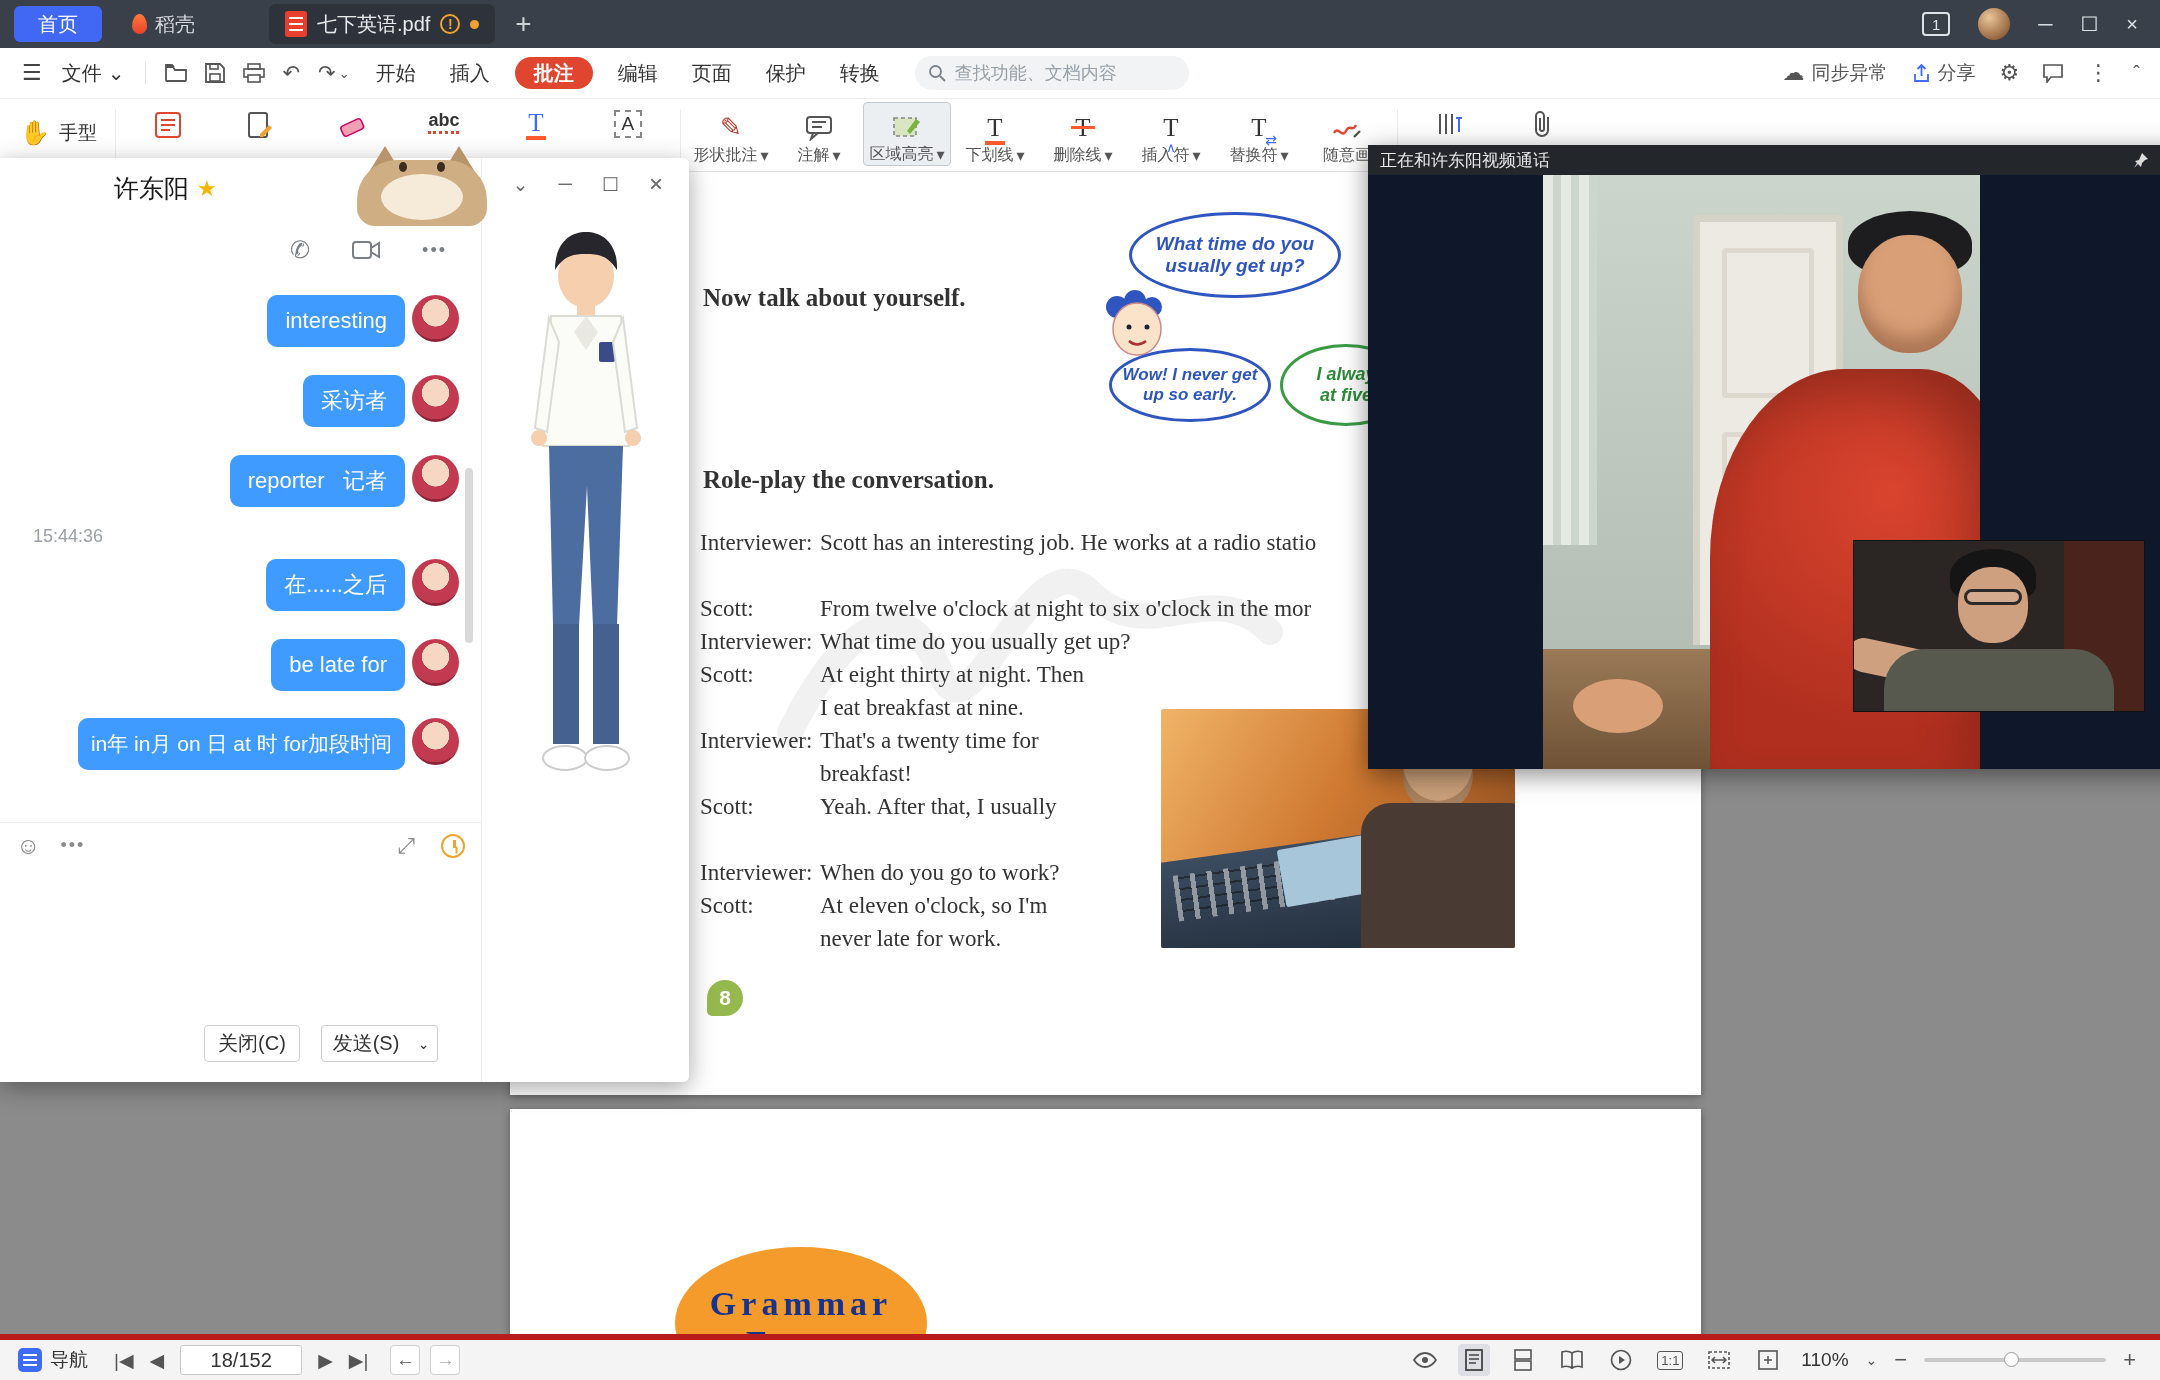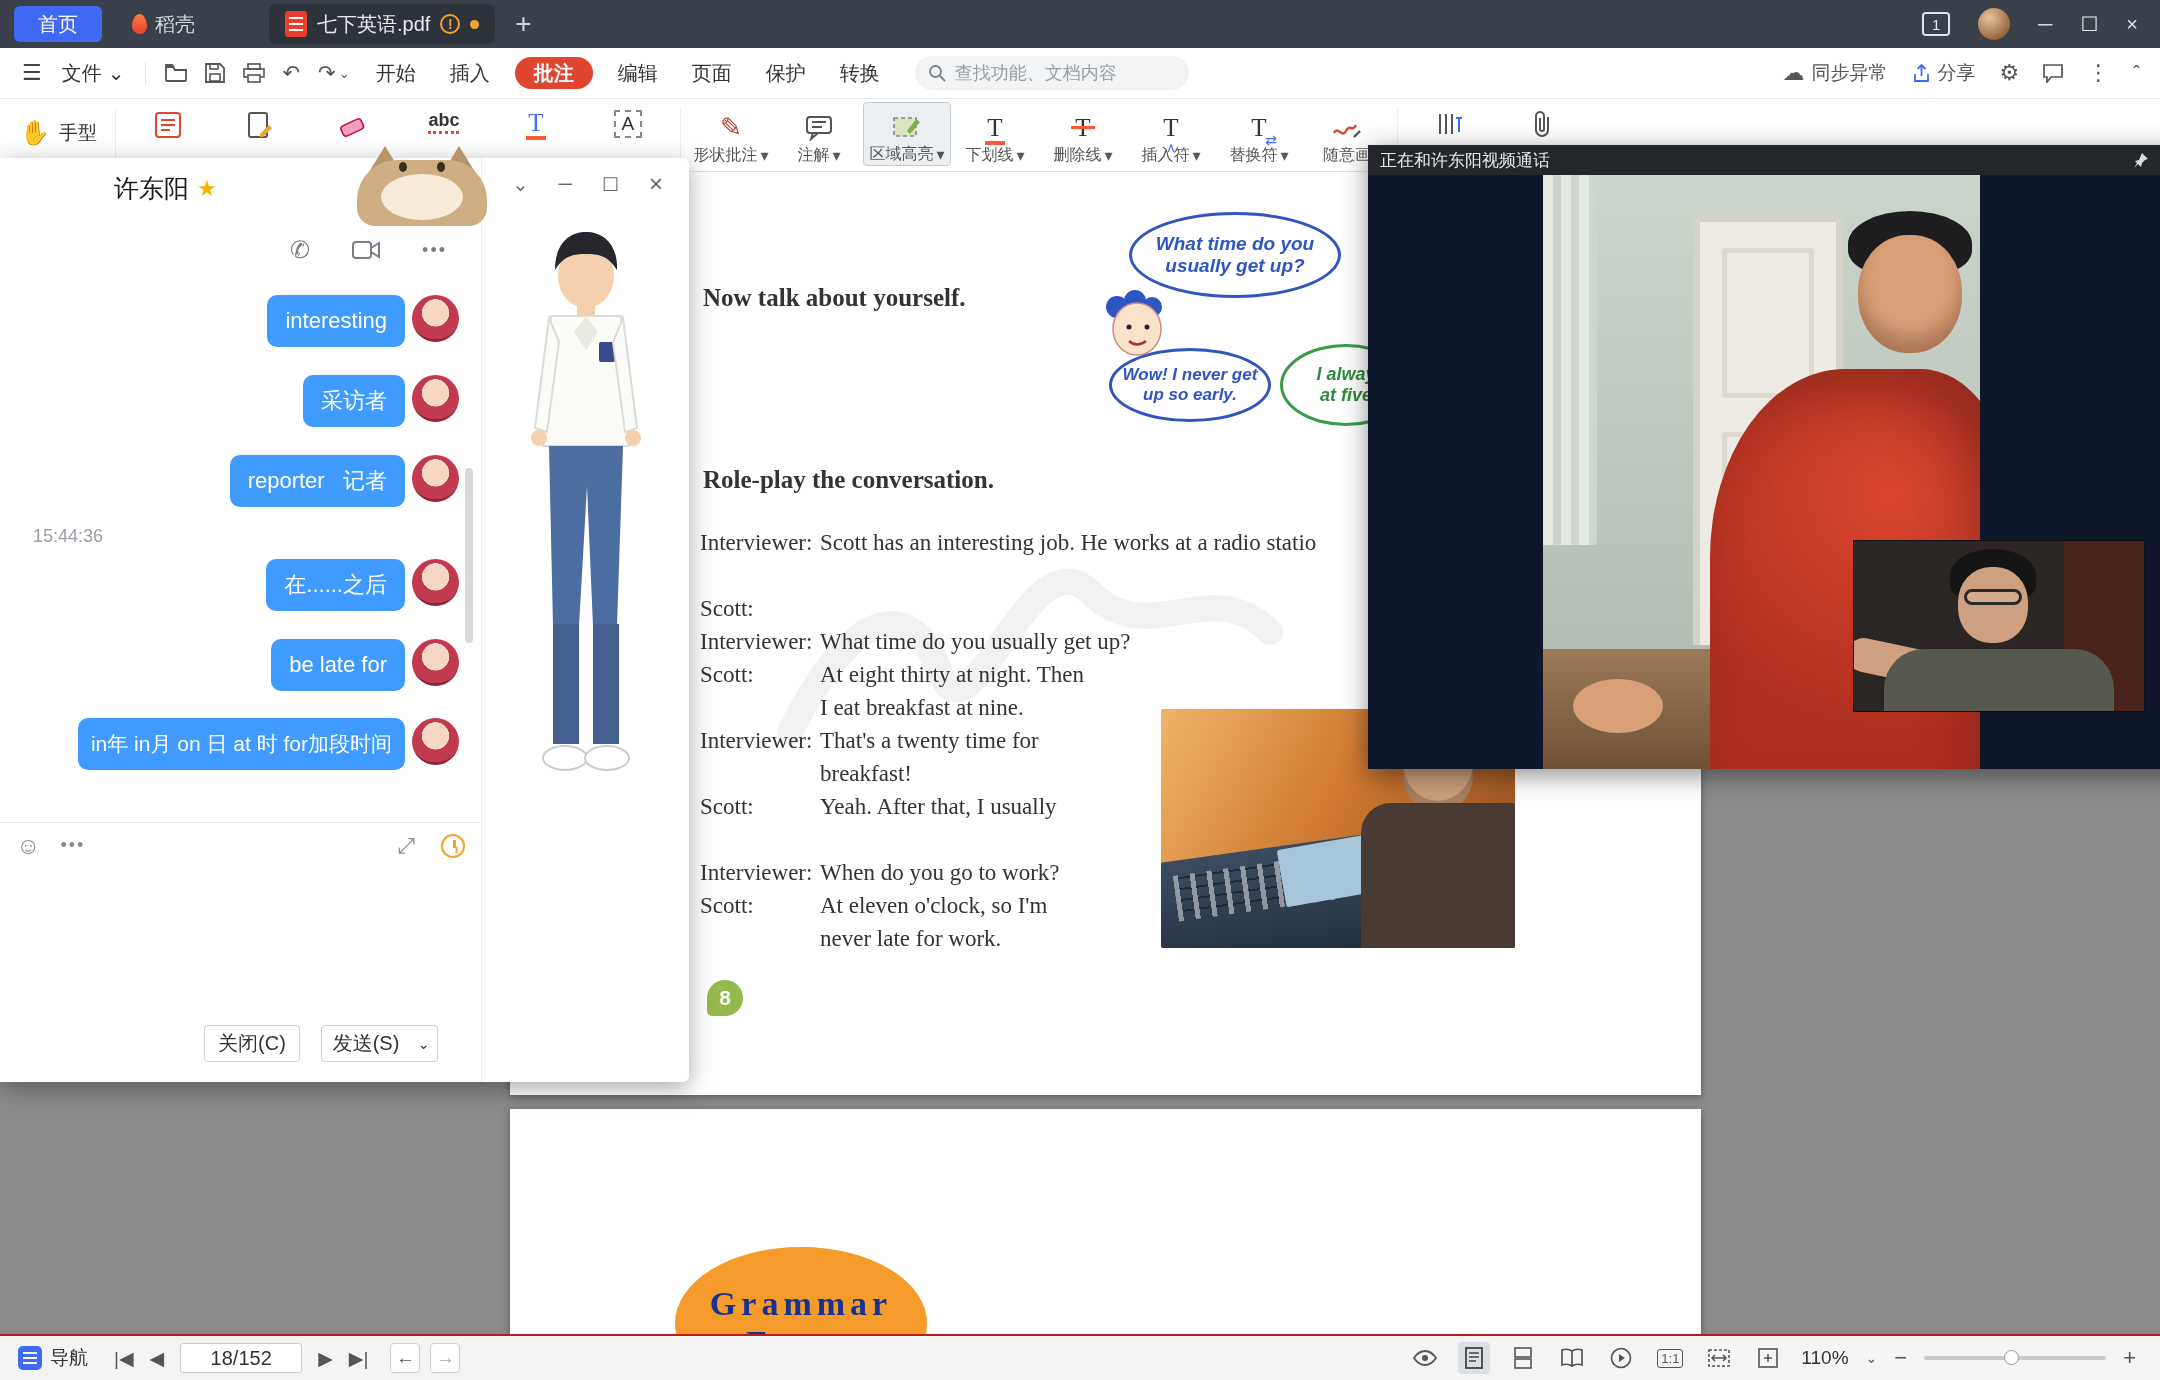--- a/index.html
+++ b/index.html
@@ -126,21 +126,21 @@
 .pip-bgr{position:absolute;right:0;top:0;width:80px;height:100%;background:#4a241c}
 .pip-hair{position:absolute;left:96px;top:8px;width:86px;height:52px;background:#151515;border-radius:50% 50% 30% 30%}
 .pip-face{position:absolute;left:104px;top:26px;width:70px;height:76px;background:#cfa080;border-radius:46%}
 .pip-glass{position:absolute;left:110px;top:48px;width:58px;height:16px;border:3px solid #2a2a2a;border-radius:8px;background:rgba(255,255,255,.12)}
 .pip-body{position:absolute;left:30px;bottom:0;width:230px;height:62px;background:#57584e;border-radius:40px 40px 0 0}
 .pip-arm{position:absolute;left:-8px;bottom:30px;width:120px;height:34px;background:#cfa080;border-radius:18px;transform:rotate(12deg)}
 .vc-scroll{position:absolute;right:0;top:30px;width:14px;bottom:0;background:#26282d}
 .vc-thumb{position:absolute;left:2px;top:231px;width:10px;height:117px;background:#3f7bf5;border-radius:5px}
 
 
-.status{position:absolute;left:0;bottom:0;right:0;height:46px;background:#f4f4f4;border-top:2px solid #b91c1c;display:flex;align-items:center;z-index:80;font-size:19px;color:#555}
+.status{position:absolute;left:0;bottom:0;right:0;height:46px;background:#f4f4f4;border-top:6px solid #b91c1c;display:flex;align-items:center;z-index:80;font-size:19px;color:#555}
 .navic{width:24px;height:24px;background:#3f6bfa;border-radius:5px;position:relative;margin:0 8px 0 18px}
 .navic::after{content:"";position:absolute;left:5px;top:6px;width:14px;height:2px;background:#fff;box-shadow:0 5px 0 #fff,0 10px 0 #fff}
 .pgnav{display:flex;align-items:center;gap:16px;margin-left:26px}
 .pgbox{width:122px;height:30px;border:1px solid #c9c9c9;border-radius:3px;background:#fff;text-align:center;font-size:20px;color:#333;font-family:inherit}
 .sq-btn{width:30px;height:30px;border:1px solid #cfcfcf;border-radius:4px;display:flex;align-items:center;justify-content:center;background:#fff}
 .sb-right{margin-left:auto;display:flex;align-items:center;gap:17px;padding-right:24px}
 .sb-ic{width:32px;height:32px;display:flex;align-items:center;justify-content:center;color:#555}
 .sb-ic.active{background:#dcdfe3;border-radius:4px}
 .slider{width:182px;height:4px;background:#c9c9c9;border-radius:2px;position:relative}
 .sthumb{position:absolute;left:44%;top:-6px;width:15px;height:15px;background:#fff;border:1px solid #999;border-radius:50%}
@@ -394,20 +394,21 @@
       </div>
 
     <div class="h-role serif">Role-play the conversation.</div>
 
     <div class="dlg-line serif" style="top:354px">
         <span class="dlg-speaker">Interviewer:</span>
         <span class="dlg-text">Scott has an interesting job. He works at a radio statio</span>
       </div>
     <div class="dlg-line serif" style="top:420px">
         <span class="dlg-speaker">Scott:</span>
+        <span class="dlg-text">From twelve o'clock at night to six o'clock in the mor</span>
       </div>
     <div class="dlg-line serif" style="top:453px">
         <span class="dlg-speaker">Interviewer:</span>
         <span class="dlg-text">What time do you usually get up?</span>
       </div>
     <div class="dlg-line serif" style="top:486px">
         <span class="dlg-speaker">Scott:</span>
         <span class="dlg-text">At eight thirty at night. Then</span>
       </div>
     <div class="dlg-line serif" style="top:519px">

